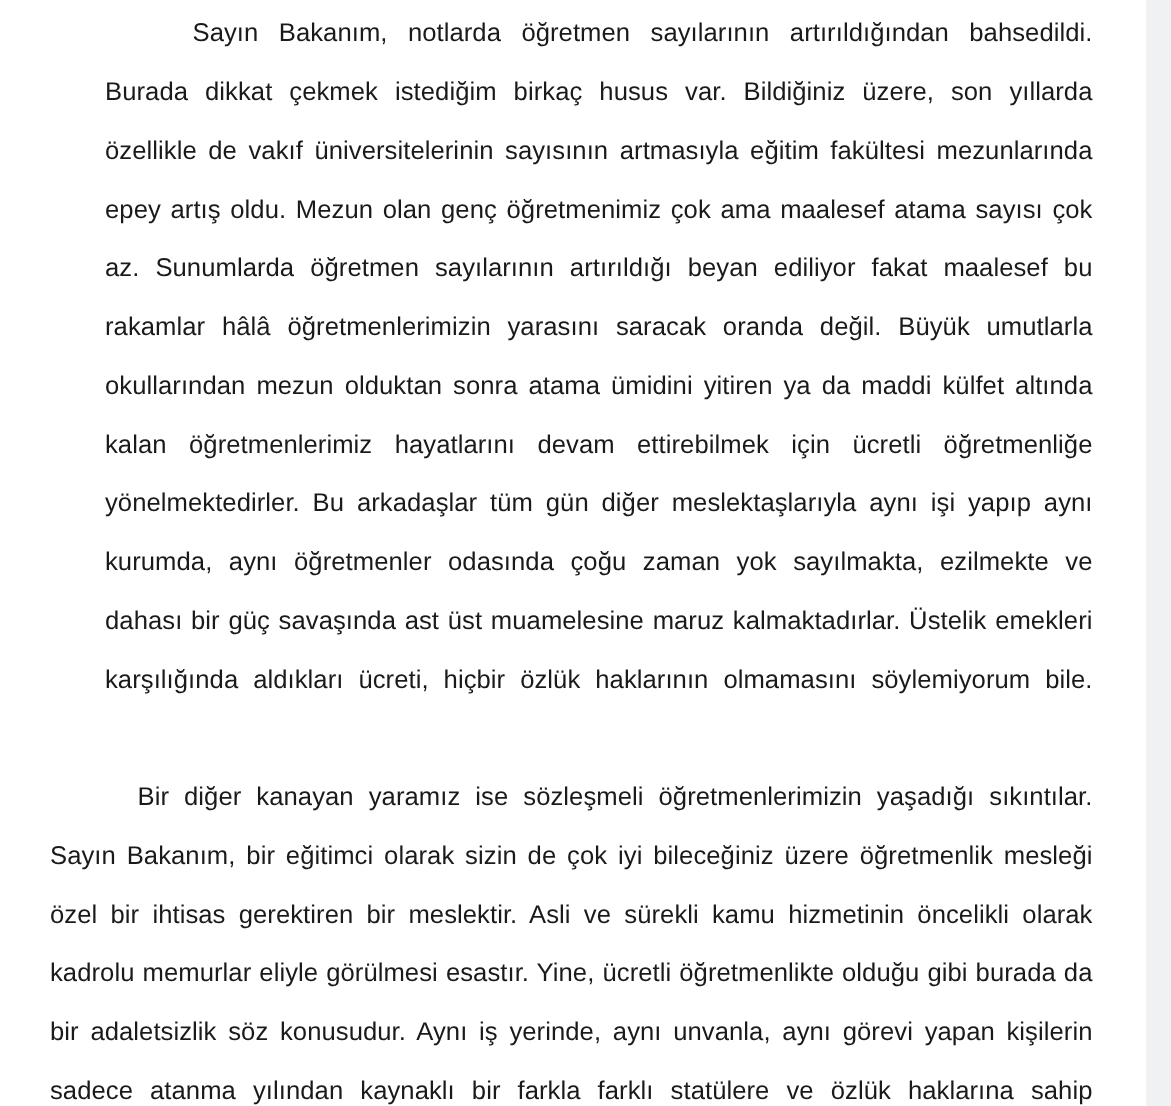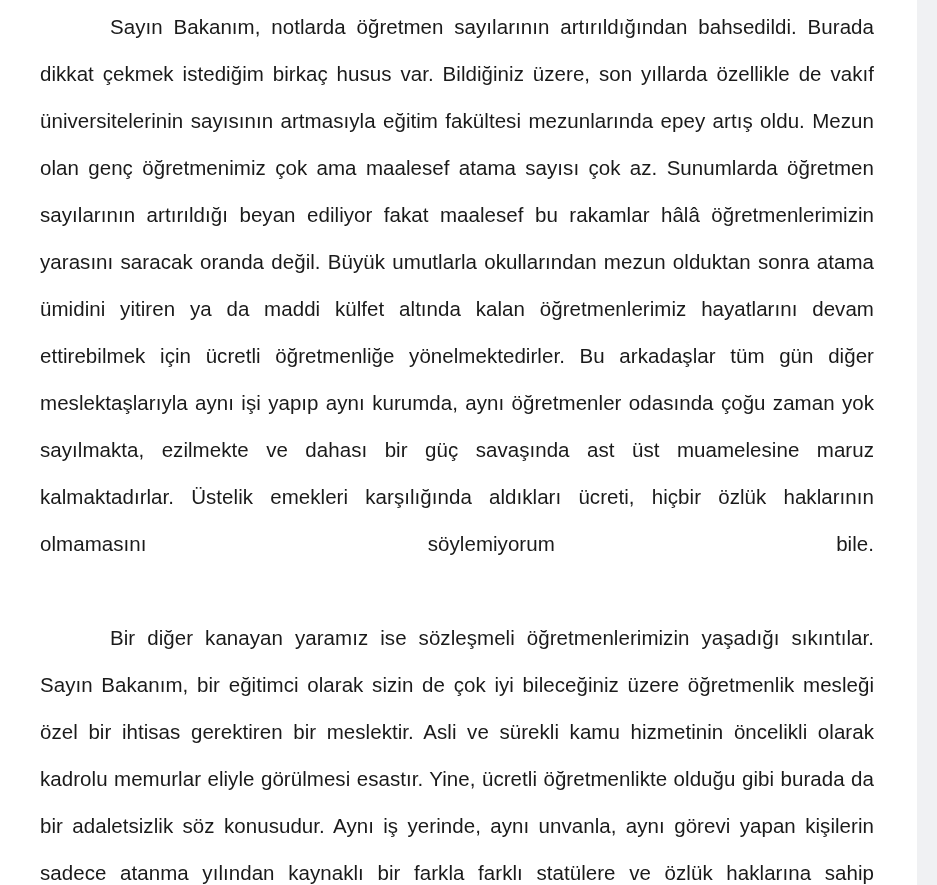--- a/index.html
+++ b/index.html
@@ -59,20 +59,21 @@
 
   
   p.para::after {
     content: "";
     display: inline-block;
     width: 100%;
   }
 
   p.para.first {
     margin-top: 3px;
+    margin-left: 44px;
   }
 </style>
 </head>
 <body>
 
 <div id="page">
 
   <div id="text-column">
     <p class="para first">Sayın Bakanım, notlarda öğretmen sayılarının artırıldığından bahsedildi. Burada dikkat çekmek istediğim birkaç husus var. Bildiğiniz üzere, son yıllarda özellikle de vakıf üniversitelerinin sayısının artmasıyla eğitim fakültesi mezunlarında epey artış oldu. Mezun olan genç öğretmenimiz çok ama maalesef atama sayısı çok az. Sunumlarda öğretmen sayılarının artırıldığı beyan ediliyor fakat maalesef bu rakamlar hâlâ öğretmenlerimizin yarasını saracak oranda değil. Büyük umutlarla okullarından mezun olduktan sonra atama ümidini yitiren ya da maddi külfet altında kalan öğretmenlerimiz hayatlarını devam ettirebilmek için ücretli öğretmenliğe yönelmektedirler. Bu arkadaşlar tüm gün diğer meslektaşlarıyla aynı işi yapıp aynı kurumda, aynı öğretmenler odasında çoğu zaman yok sayılmakta, ezilmekte ve dahası bir güç savaşında ast üst muamelesine maruz kalmaktadırlar. Üstelik emekleri karşılığında aldıkları ücreti, hiçbir özlük haklarının olmamasını söylemiyorum bile.</p>
     <p class="para">Bir diğer kanayan yaramız ise sözleşmeli öğretmenlerimizin yaşadığı sıkıntılar. Sayın Bakanım, bir eğitimci olarak sizin de çok iyi bileceğiniz üzere öğretmenlik mesleği özel bir ihtisas gerektiren bir meslektir. Asli ve sürekli kamu hizmetinin öncelikli olarak kadrolu memurlar eliyle görülmesi esastır. Yine, ücretli öğretmenlikte olduğu gibi burada da bir adaletsizlik söz konusudur. Aynı iş yerinde, aynı unvanla, aynı görevi yapan kişilerin sadece atanma yılından kaynaklı bir farkla farklı statülere ve özlük haklarına sahip olmalarını adil bulmamaktayız. Bu ayrım çalışma barışına da aykırıdır. Ayrıca birçoğunun</p>

